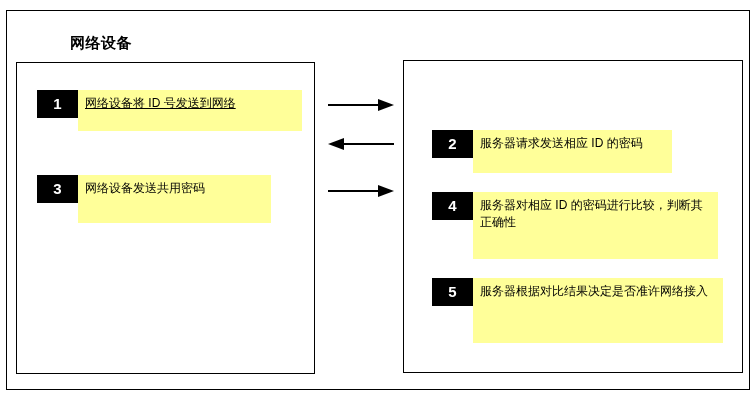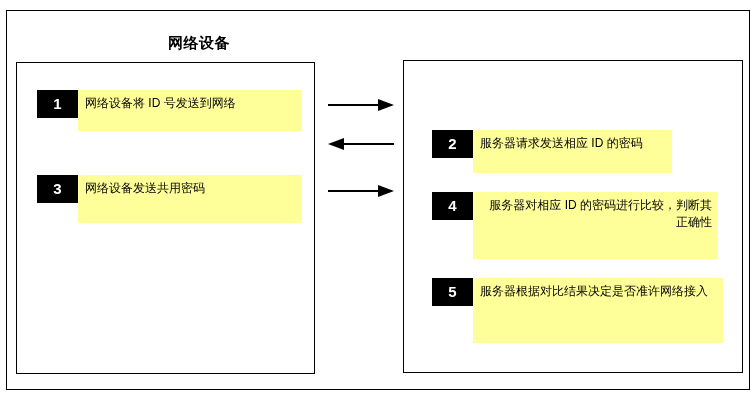--- a/index.html
+++ b/index.html
@@ -31,21 +31,21 @@
     background: #ffffff;
   }
 
   
   .col-title {
     position: absolute;
     font-family: "Liberation Serif", "DejaVu Serif", serif;
     font-weight: bold;
     font-size: 15px;
     color: #000000;
-    text-align: right;
+    text-align: left;
     letter-spacing: 0.5px;
     white-space: nowrap;
     line-height: 18px;
   }
   #title-left  { left: 70px;  top: 34px; width: 160px; }
   #title-right { left: 495px; top: 34px; width: 160px; }
 
   
   .panel {
     position: absolute;
@@ -95,29 +95,29 @@
     font-family: "Liberation Sans", "DejaVu Sans", sans-serif;
     font-size: 12px;
     line-height: 17px;
     padding: 5px 6px 5px 7px;
     box-sizing: border-box;
     z-index: 1;
   }
 
   
   #step-1 { left: 37px; top: 90px; }
-  #step-1 .step-body { width: 224px; height: 41px; }
+  #step-1 .step-body { width: 224px; height: 41px; text-decoration: underline; }
   #step-3 { left: 37px; top: 175px; }
-  #step-3 .step-body { width: 224px; height: 48px; }
+  #step-3 .step-body { width: 193px; height: 48px; }
 
   
   #step-2 { left: 432px; top: 130px; }
   #step-2 .step-body { width: 199px; height: 43px; }
   #step-4 { left: 432px; top: 192px; }
-  #step-4 .step-body { width: 245px; height: 67px; text-align: right; }
+  #step-4 .step-body { width: 245px; height: 67px; }
   #step-5 { left: 432px; top: 278px; }
   #step-5 .step-body { width: 250px; height: 65px; }
 
   
   .arrow {
     position: absolute;
     height: 18px;
   }
   .arrow svg { display: block; }
   #arrow-1 { left: 328px; top: 96px;  width: 66px; }

